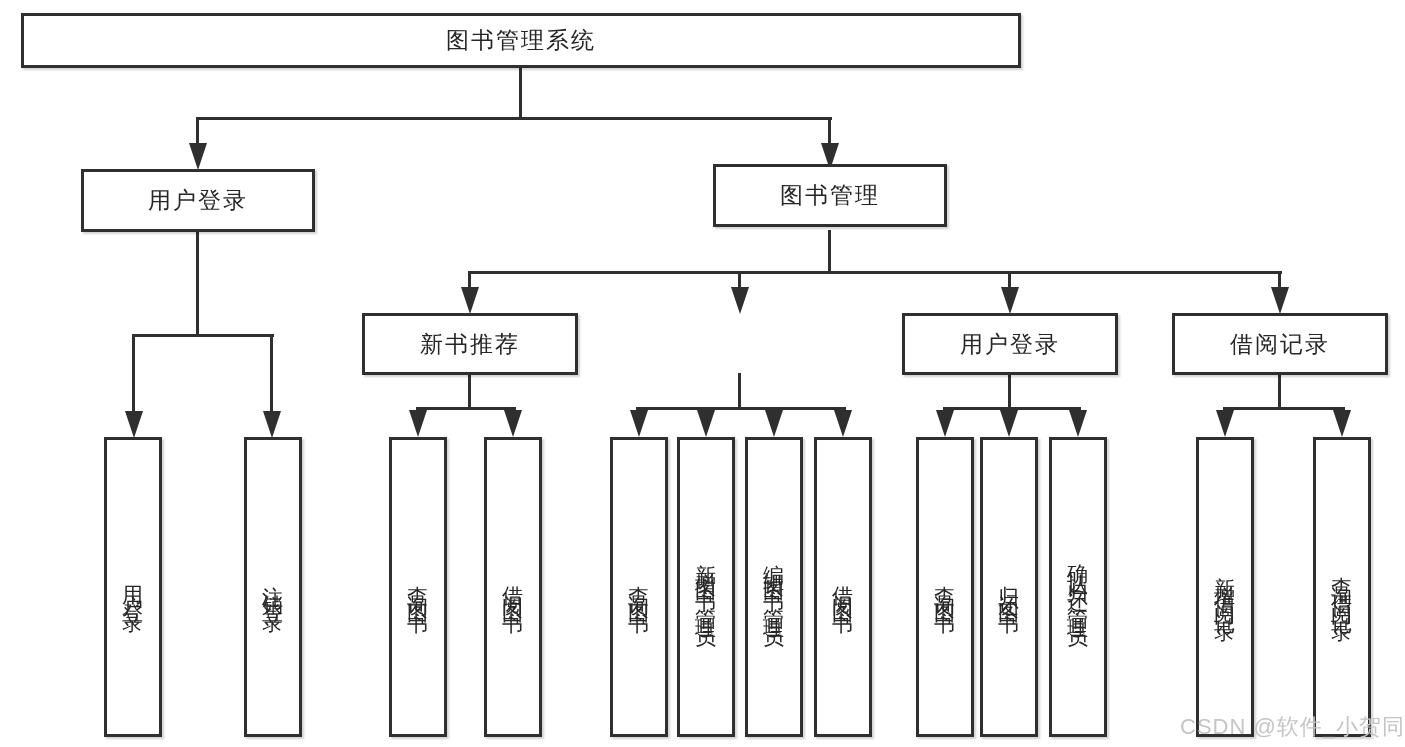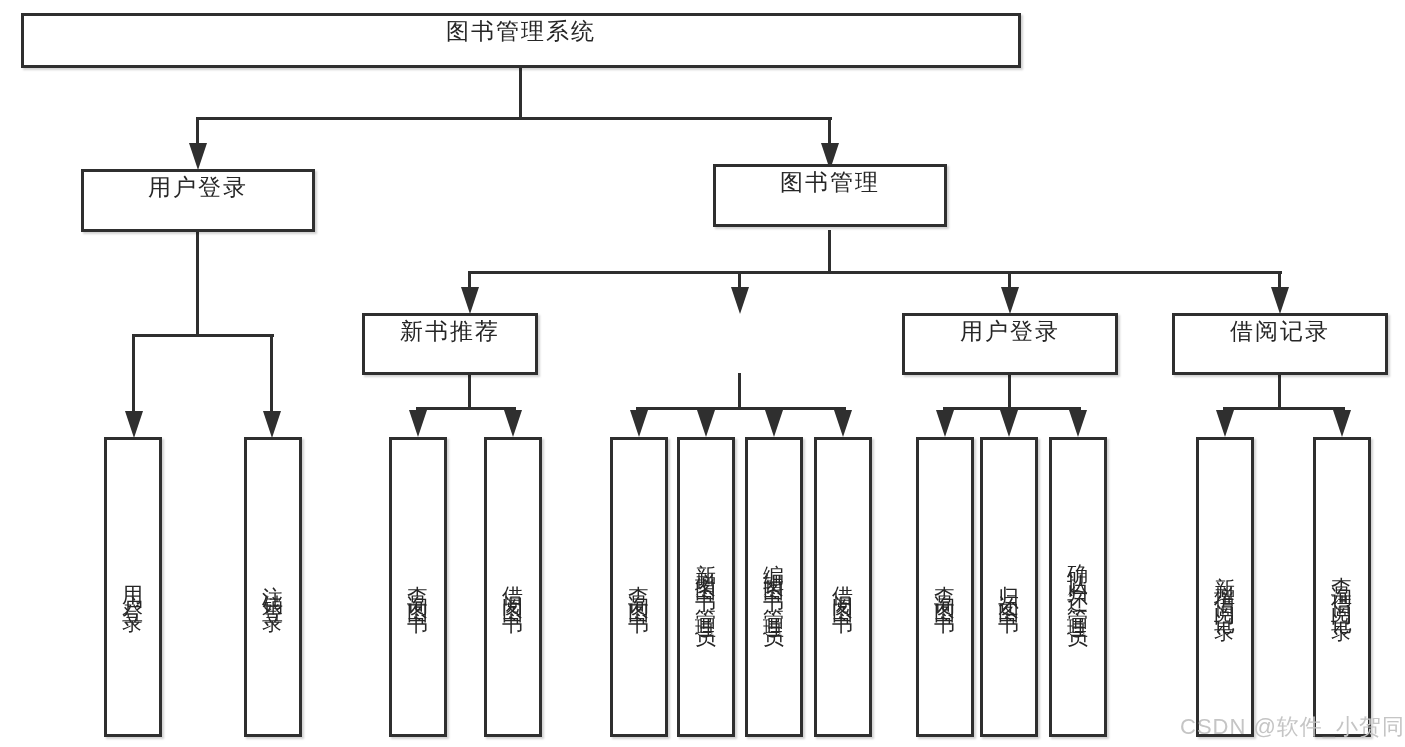--- a/index.html
+++ b/index.html
@@ -9,21 +9,21 @@
     --watermark:#c5c5c5;
     --background:#ffffff;
   }
   html,body{margin:0;padding:0;background:var(--background);}
   .canvas{
     position:relative;width:1405px;height:747px;background:var(--background);
     overflow:hidden;font-family:"Liberation Sans",sans-serif;
   }
   .node{
     position:absolute;background:var(--box_fill);border:3px solid var(--line);
-    box-sizing:border-box;display:flex;align-items:flex-start;justify-content:center;
+    box-sizing:border-box;display:flex;align-items:center;justify-content:center;
     font-size:23px;letter-spacing:2px;color:var(--text);
     box-shadow:2px 2px 2px rgba(0,0,0,0.18);z-index:2;white-space:nowrap;
   }
   .vnode{
     position:absolute;background:var(--box_fill);border:3px solid var(--line);
     box-sizing:border-box;display:flex;align-items:center;justify-content:center;
     color:var(--text);box-shadow:2px 2px 2px rgba(0,0,0,0.18);z-index:2;
     width:58px;top:437px;height:300px;
   }
   .vtext{
@@ -76,21 +76,21 @@
   <div class="hl" style="left:468px;top:271px;width:814px"></div>
   <div class="vl" style="left:468px;top:271px;height:20px"></div>
   <div class="vl" style="left:738px;top:271px;height:20px"></div>
   <div class="vl" style="left:1008px;top:271px;height:20px"></div>
   <div class="vl" style="left:1278px;top:271px;height:20px"></div>
   <div class="arrow" style="left:461px;top:287px"></div>
   <div class="arrow" style="left:731px;top:287px"></div>
   <div class="arrow" style="left:1001px;top:287px"></div>
   <div class="arrow" style="left:1271px;top:287px"></div>
 
-  <div class="node" style="left:362px;top:313px;width:176px;height:62px">
+  <div class="node" style="left:362px;top:313px;width:216px;height:62px">
     <span>新书推荐</span>
   </div>
   <div class="node" style="left:902px;top:313px;width:216px;height:62px">
     <span>用户登录</span>
   </div>
   <div class="node" style="left:1172px;top:313px;width:216px;height:62px">
     <span>借阅记录</span>
   </div>
 
   <div class="vl" style="left:468px;top:373px;height:37px"></div>

